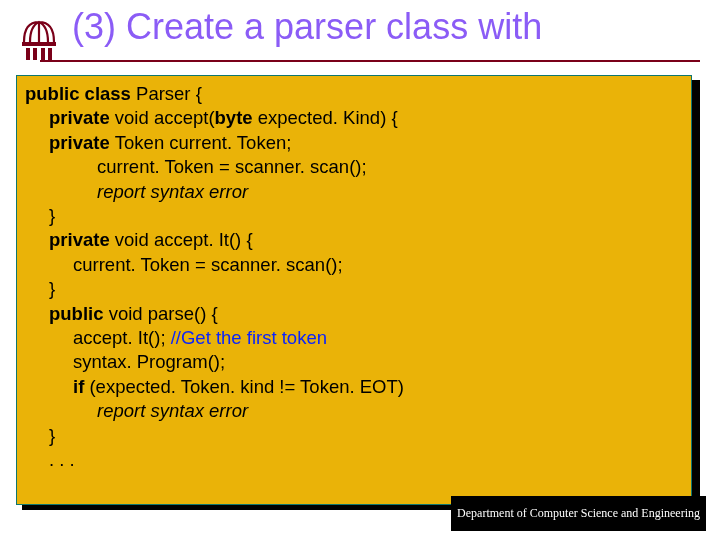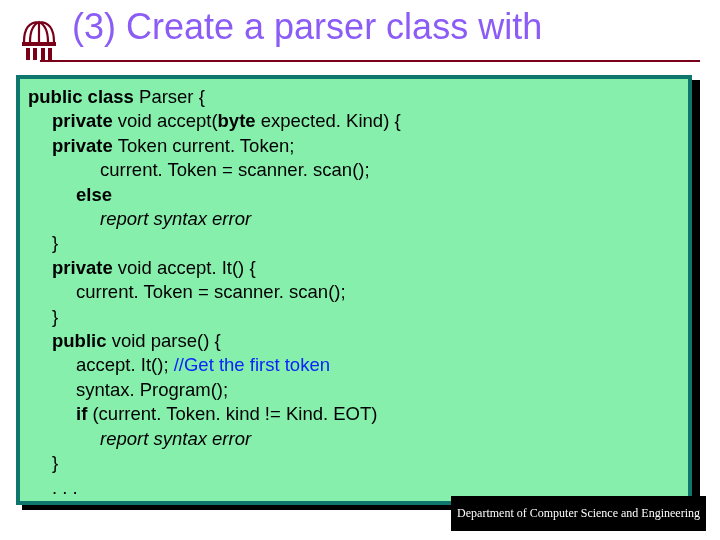--- a/index.html
+++ b/index.html
@@ -44,22 +44,22 @@
     width: 678px;
     height: 430px;
     background: #000;
   }
   .code-box {
     position: absolute;
     top: 75px;
     left: 16px;
     width: 676px;
     height: 430px;
-    background: #86efac;
-    border: 4px solid #0f766e;
+    background: #eab308;
+    border: 1px solid #0f766e;
     padding: 6px 8px 6px 8px;
     box-sizing: border-box;
     font-size: 18.5px;
     line-height: 1.32;
     color: #000;
   }
   .code-box p {
     margin: 0;
     white-space: pre;
   }
@@ -97,28 +97,27 @@
 
 <div class="title">(3)  Create a parser class with</div>
 <div class="hr"></div>
 
 <div class="code-box-shadow"></div>
 <div class="code-box">
   <p><span class="b">public class </span><span>Parser {</span></p>
   <p class="ind1"><span class="b">private </span><span>void accept(</span><span class="b">byte</span><span> expected. Kind) {</span></p>
   <p class="ind1"><span class="b">private </span><span>Token current. Token;</span></p>
   <p class="ind3"><span>current. Token = scanner. scan();</span></p>
-  <p class="ind2"><span class="b">else</span></p>
   <p class="ind3"><span class="i">report syntax error</span></p>
   <p class="ind1"><span>}</span></p>
   <p class="ind1"><span class="b">private </span><span>void accept. It() {</span></p>
   <p class="ind2"><span>current. Token = scanner. scan();</span></p>
   <p class="ind1"><span>}</span></p>
   <p class="ind1"><span class="b">public </span><span>void parse() {</span></p>
   <p class="ind2"><span>accept. It(); </span><span class="blue">//Get the first token</span></p>
   <p class="ind2"><span>syntax. Program();</span></p>
-  <p class="ind2"><span class="b">if </span><span>(current. Token. kind != Kind. EOT)</span></p>
+  <p class="ind2"><span class="b">if </span><span>(expected. Token. kind != Token. EOT)</span></p>
   <p class="ind3"><span class="i">report syntax error</span></p>
   <p class="ind1"><span>}</span></p>
   <p class="ind1"><span>. . .</span></p>
 </div>
 
 <div class="footer">Department of Computer Science and Engineering</div>
 
 </body></html>

